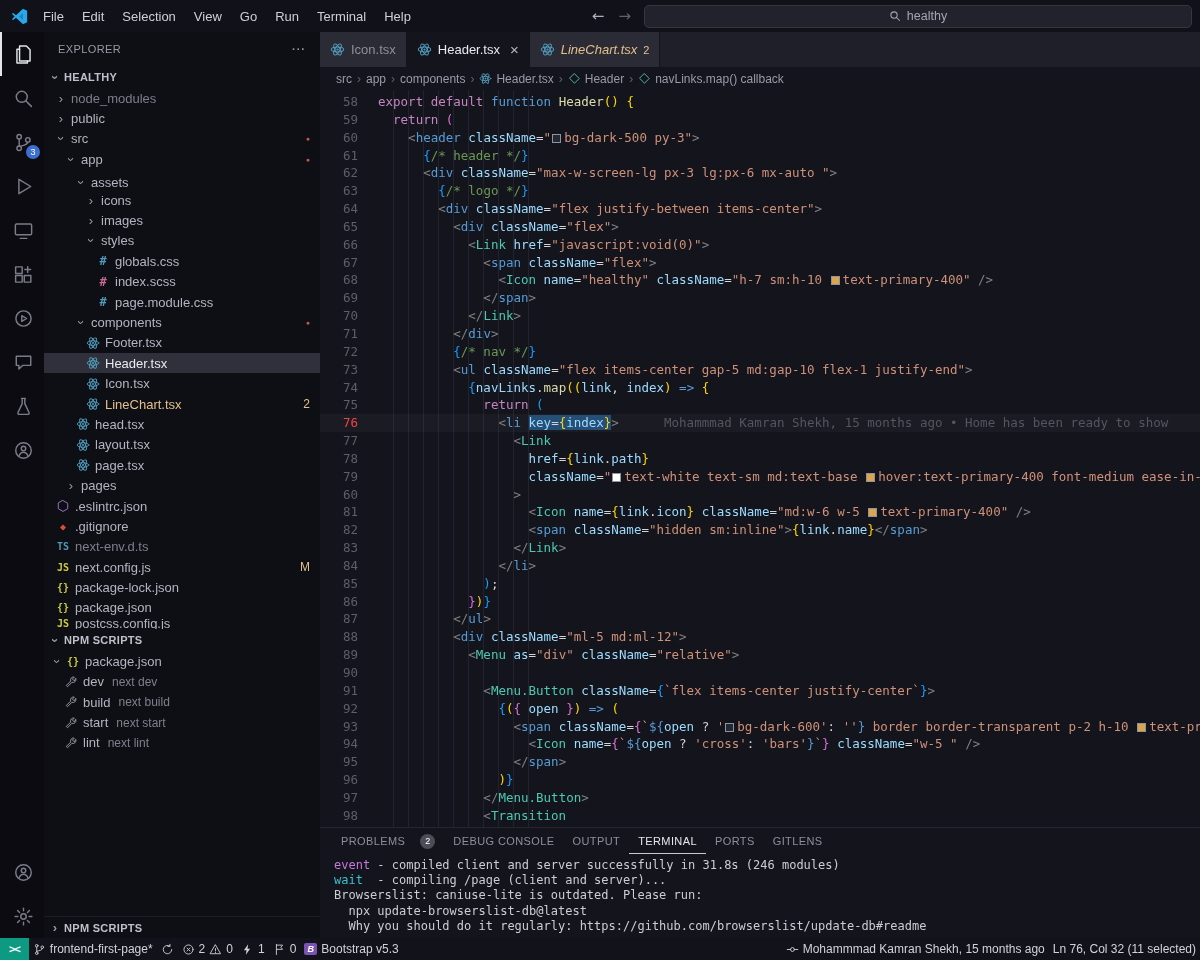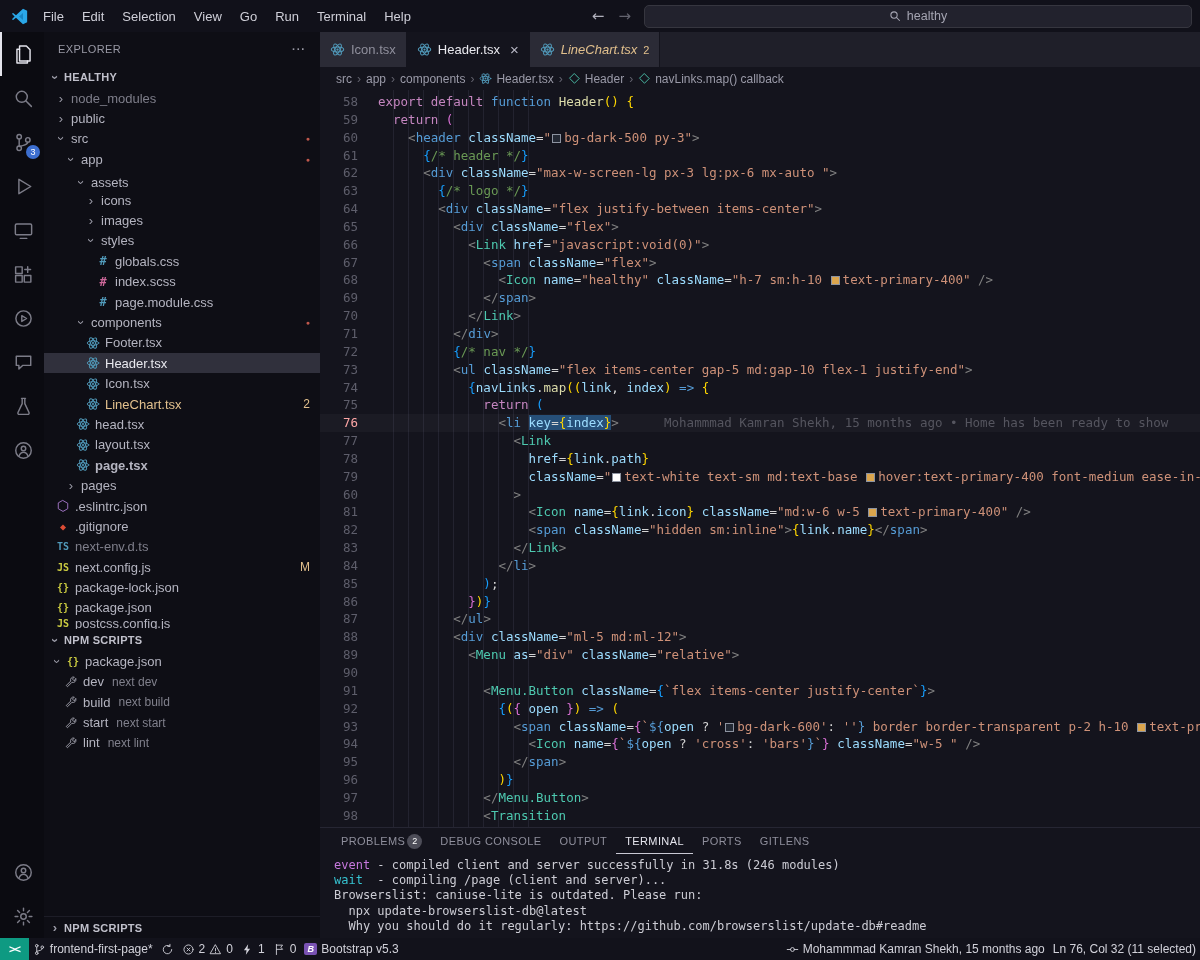--- a/index.html
+++ b/index.html
@@ -75,37 +75,37 @@
   .bc-item{display:flex;align-items:center;gap:4px}
   .bc-item .ic svg{width:13px;height:13px}
 
   
   .code{flex:1;position:relative;overflow:hidden;font-family:"DejaVu Sans Mono",monospace;font-size:12.5px;padding-top:3px}
   .guides{position:absolute;top:0;bottom:0;left:73px;width:140px;background:repeating-linear-gradient(to right,rgba(125,125,160,.14) 0 1px,transparent 1px 15.05px);pointer-events:none}
   .code-lines{position:relative}
   .code-line{height:17.85px;line-height:17.85px;display:flex;white-space:pre}
   .code-line.cur{background:rgba(255,255,255,.03)}
   .line-num{flex:0 0 58px;text-align:right;padding-right:20px;color:#5e5e6b}
-  .code-line.cur .line-num{color:#fca5a5}
+  .code-line.cur .line-num{color:#ef4444}
   .line-content{flex:1;overflow:hidden}
   .tk-k{color:var(--keyword-purple)} .tk-f{color:var(--keyword-blue)}
   .tk-fn{color:#dcdcaa} .tk-t{color:var(--keyword-blue)}
   .tk-c{color:var(--component-teal)} .tk-a{color:var(--attr-blue)}
   .tk-s{color:var(--string-orange)} .tk-p{color:#808080}
   .tk-w{color:#d4d4d4} .tk-cm{color:var(--comment-green)}
   .tk-b1{color:#ffd700} .tk-b2{color:#da70d6} .tk-b3{color:#179fff}
   .tk-bl{color:#55555f}
   .tk-sel{background:var(--selection)}
   .swatch{display:inline-block;width:9px;height:9px;margin:0 3px 0 1px;border:1px solid #8d93a0;vertical-align:-1px}
   .swatch.so{background:#232833}.swatch.sa{background:var(--swatch-amber)}.swatch.sw{background:#fff}
 
   
   .panel{flex:0 0 111px;display:flex;flex-direction:column;border-top:1px solid #262633;background:#14141d}
   .panel-tabs{flex:0 0 26px;display:flex;align-items:center;padding-left:12px}
-  .panel-tab{padding:0 9px;font-size:11px;letter-spacing:.4px;color:#8f8f9c;height:100%;display:flex;align-items:center;gap:2px}
+  .panel-tab{padding:0 9px;font-size:11px;letter-spacing:.4px;color:#8f8f9c;height:100%;display:flex;align-items:center;gap:15px}
   .panel-tab.active{color:#e6e6ee;box-shadow:inset 0 -1px 0 #c9c9d4}
   .panel-badge{background:#4d4d58;color:#fff;font-size:9px;min-width:15px;height:15px;border-radius:8px;display:flex;align-items:center;justify-content:center}
   .terminal{flex:1;padding:4px 0 0 14px;font-family:"DejaVu Sans Mono",monospace;font-size:12px;line-height:15.2px;white-space:pre;color:#ccccd4}
   .t-ev{color:#c678dd}.t-wt{color:#36c2d0}.t-tw{color:#ccccd4}
 
   
   .statusbar{flex:0 0 22px;height:22px;background:#12121b;display:flex;align-items:stretch;font-size:12px;color:#d2d2da}
   .status-item{display:flex;align-items:center;gap:4px;padding:0 4px}
   .status-item .ic svg{width:13px;height:13px}
   .remote{background:var(--remote-bg);color:#fff;font-weight:bold;padding:0 9px;font-size:11px;letter-spacing:-1px}
@@ -383,21 +383,21 @@
             <span class="ic file-ic" data-name="react-icon">
               <svg viewBox="0 0 16 16" width="14" height="14" fill="none" stroke="currentColor" stroke-width="1.1" stroke-linecap="round" stroke-linejoin="round">
                 <ellipse cx="8" cy="8" rx="6.6" ry="2.6"></ellipse>
                 <ellipse cx="8" cy="8" rx="6.6" ry="2.6" transform="rotate(60 8 8)"></ellipse>
                 <ellipse cx="8" cy="8" rx="6.6" ry="2.6" transform="rotate(120 8 8)"></ellipse>
                 <circle cx="8" cy="8" r="1.2" fill="currentColor" stroke="none"></circle>
               </svg>
             </span>
             <span class="lbl" data-name="item-label">layout.tsx</span>
           </div>
-          <div class="row" data-name="file-page.tsx" style="padding-left: 30px; font-weight: bold;">
+          <div class="row" data-name="file-page.tsx" style="padding-left: 30px;">
             <span class="ic file-ic" data-name="react-icon">
               <svg viewBox="0 0 16 16" width="14" height="14" fill="none" stroke="currentColor" stroke-width="1.1" stroke-linecap="round" stroke-linejoin="round">
                 <ellipse cx="8" cy="8" rx="6.6" ry="2.6"></ellipse>
                 <ellipse cx="8" cy="8" rx="6.6" ry="2.6" transform="rotate(60 8 8)"></ellipse>
                 <ellipse cx="8" cy="8" rx="6.6" ry="2.6" transform="rotate(120 8 8)"></ellipse>
                 <circle cx="8" cy="8" r="1.2" fill="currentColor" stroke="none"></circle>
               </svg>
             </span>
             <span class="lbl" data-name="item-label">page.tsx</span>
           </div>

